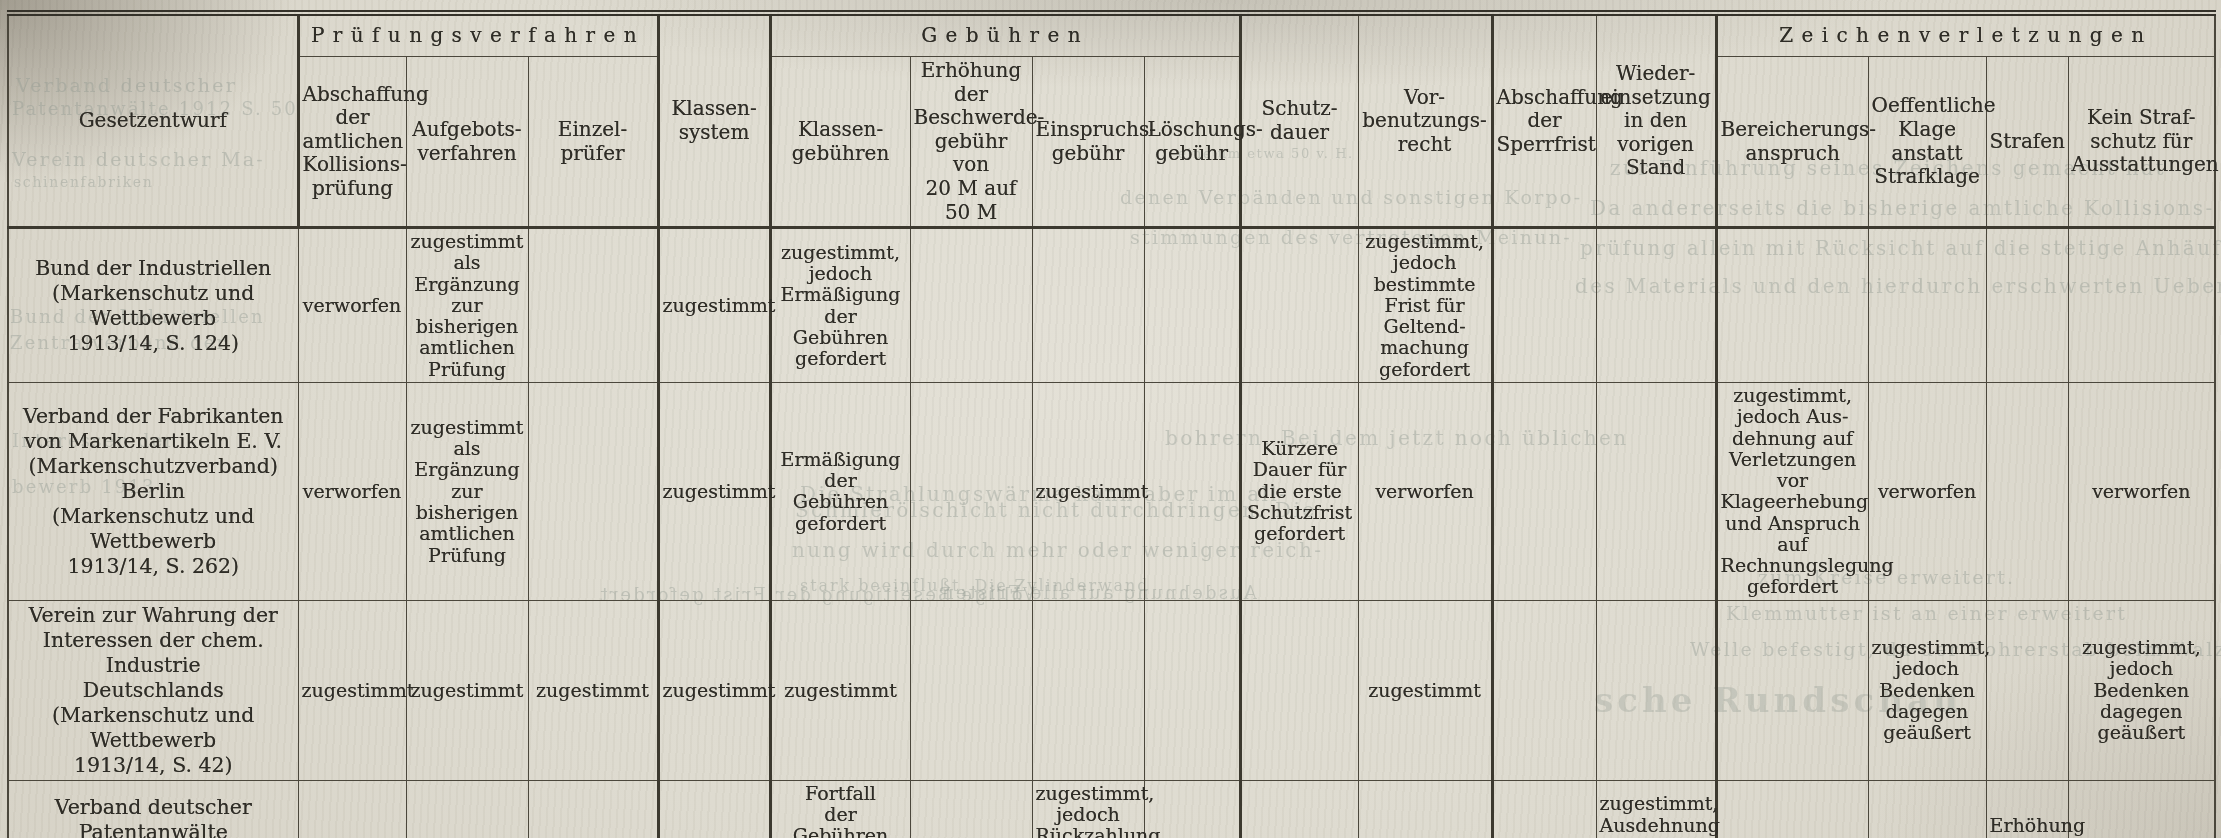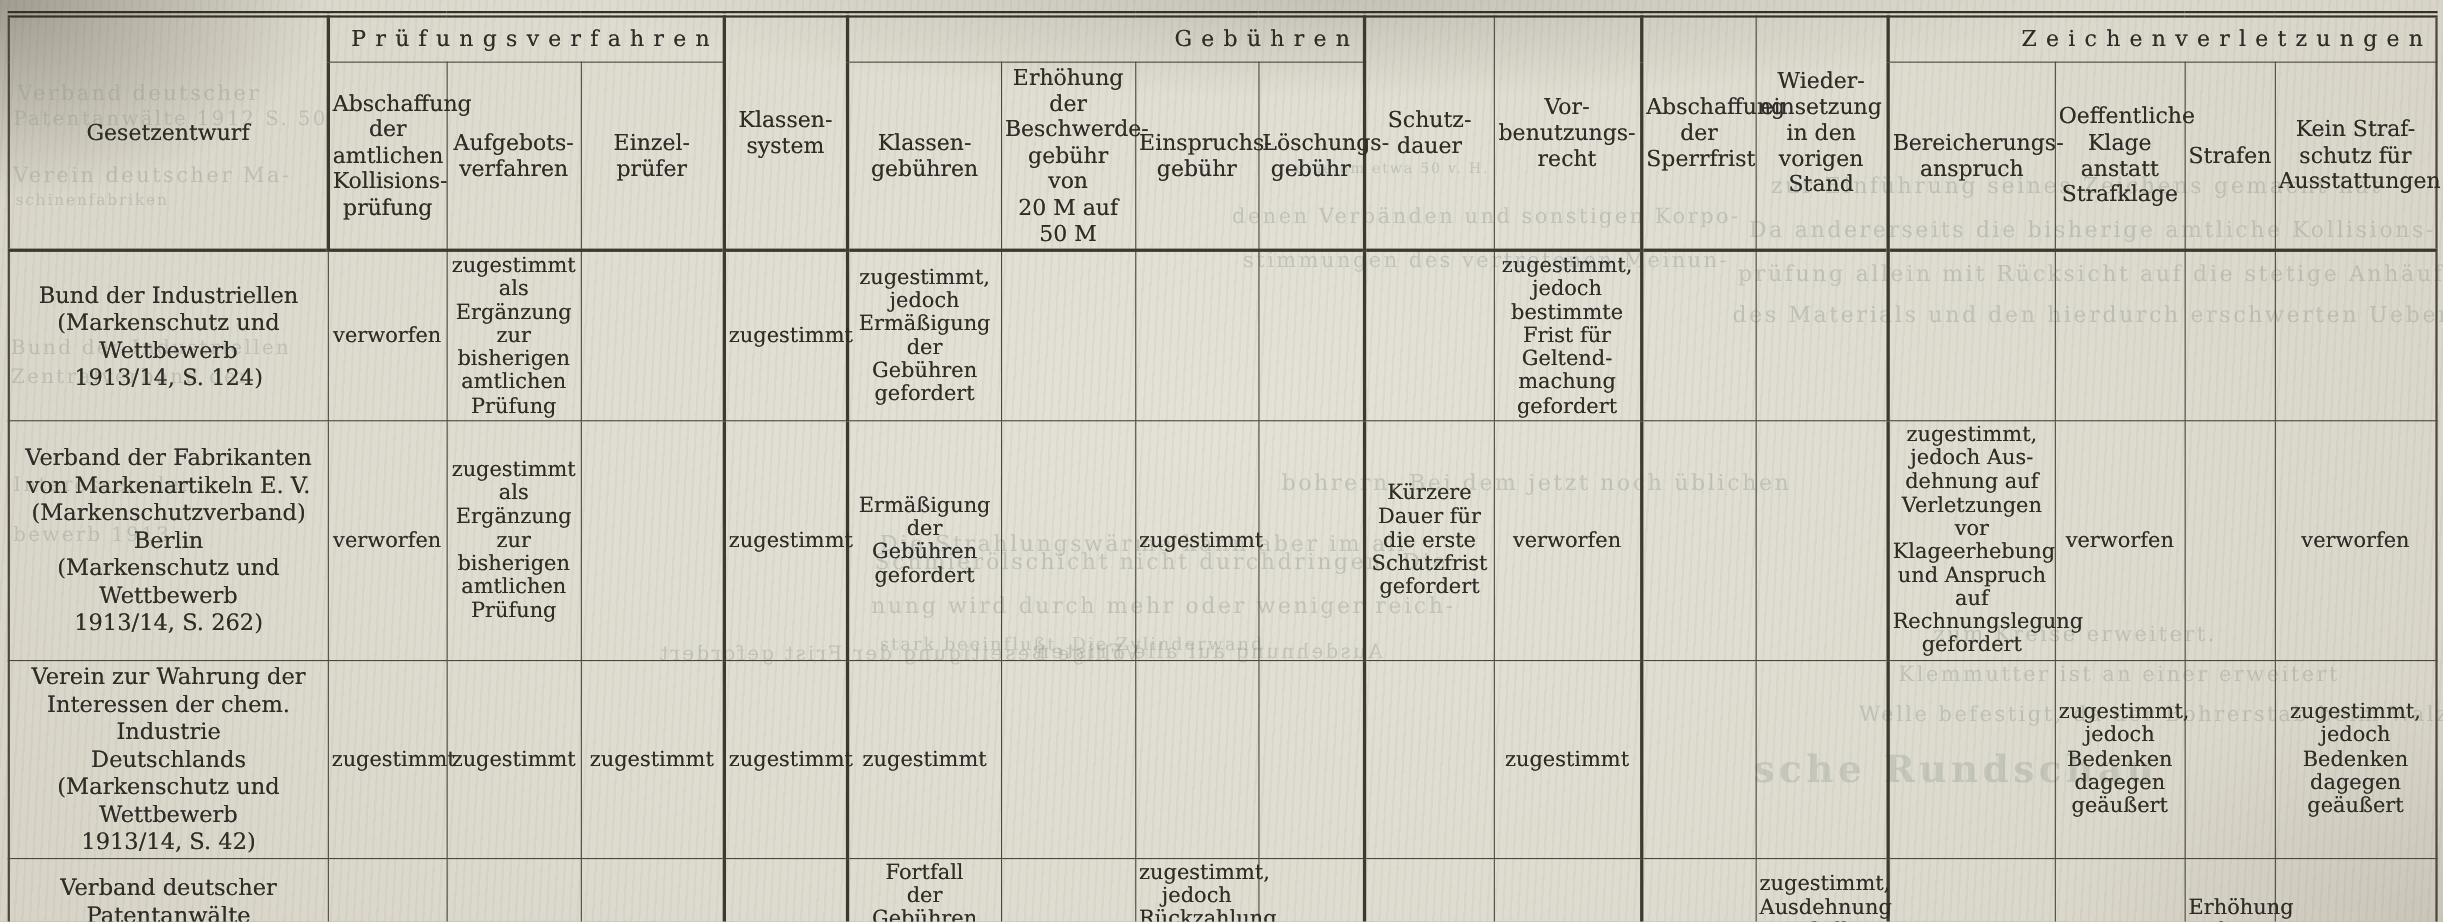--- a/index.html
+++ b/index.html
@@ -46,21 +46,21 @@
     padding:2px 3px;
     text-align:center;vertical-align:middle;
     white-space:pre-line;
     font-weight:normal;
     text-shadow:0 0 .5px rgba(46,44,38,.65);
   }
   thead th{font-size:20px;line-height:1.18;}
   thead tr.grouprow th{height:36px;}
   thead tr.labelrow th{height:86px;}
   thead{border-bottom:3px solid #3c392f;}
-  .group-label{letter-spacing:.42em;font-size:20px;text-align:right;}
+  .group-label{letter-spacing:.42em;font-size:20px;}
   tbody td{font-size:19px;line-height:1.12;}
   td.entwurf{font-size:20.5px;line-height:1.22;border-right:3px solid #3c392f;}
   .hl{border-left:3px solid #3c392f !important;}
   tr.r1{height:132px;}
   tr.r2{height:152px;}
   tr.r3{height:130px;}
   tr.r4{height:130px;}
 </style>
 </head>
 <body>

